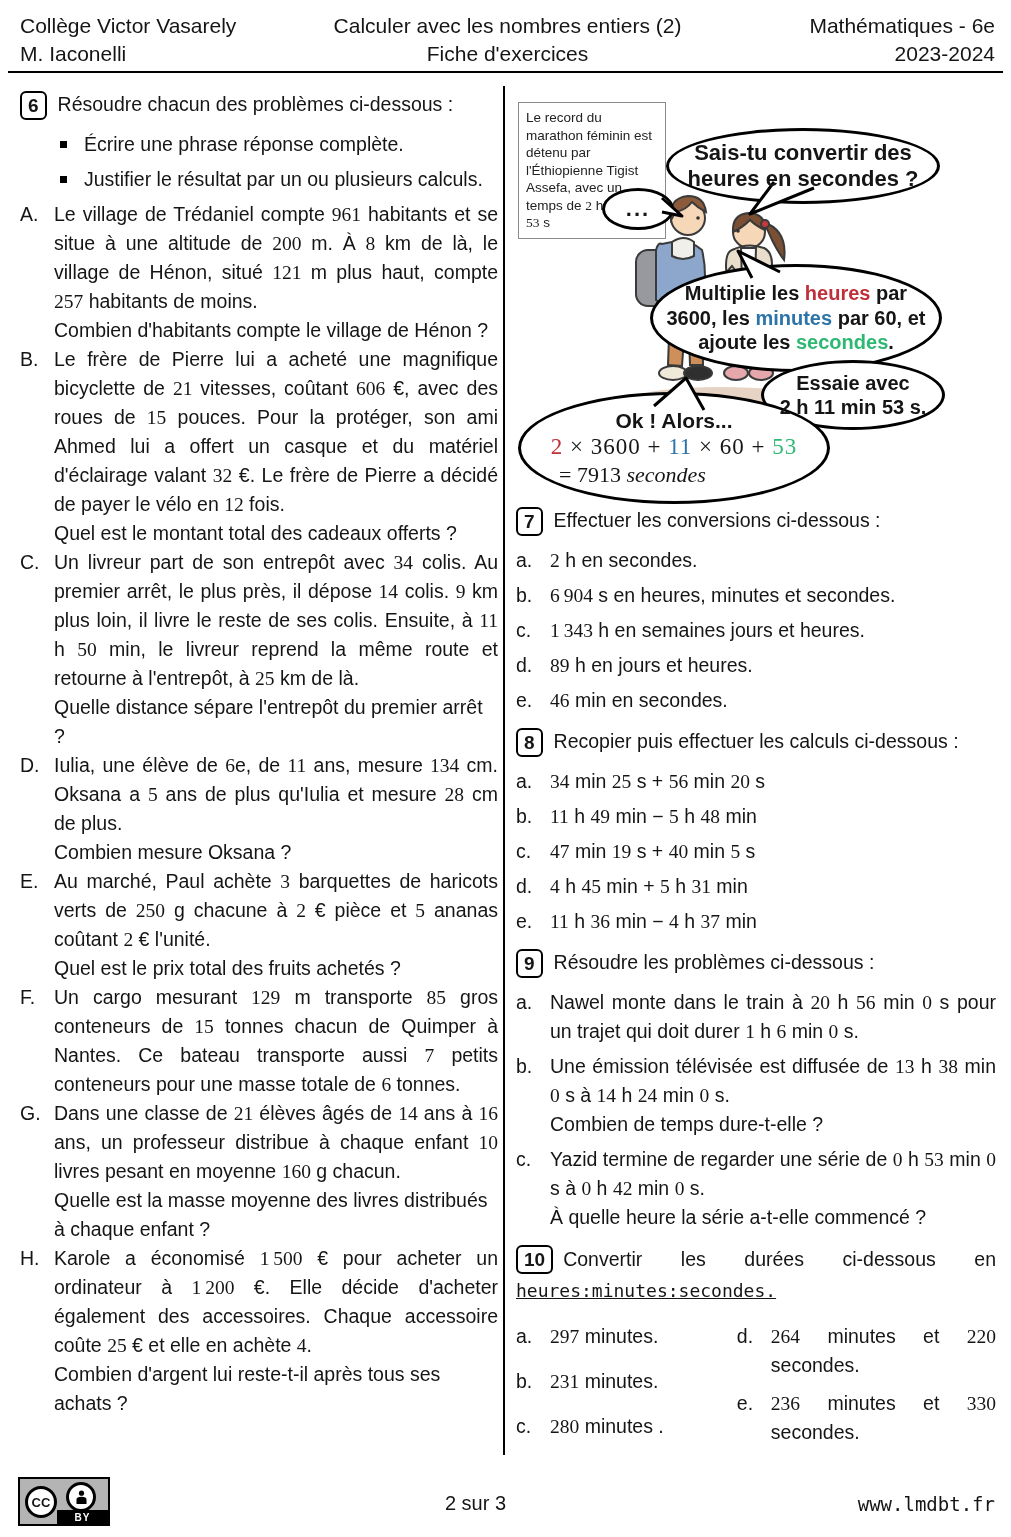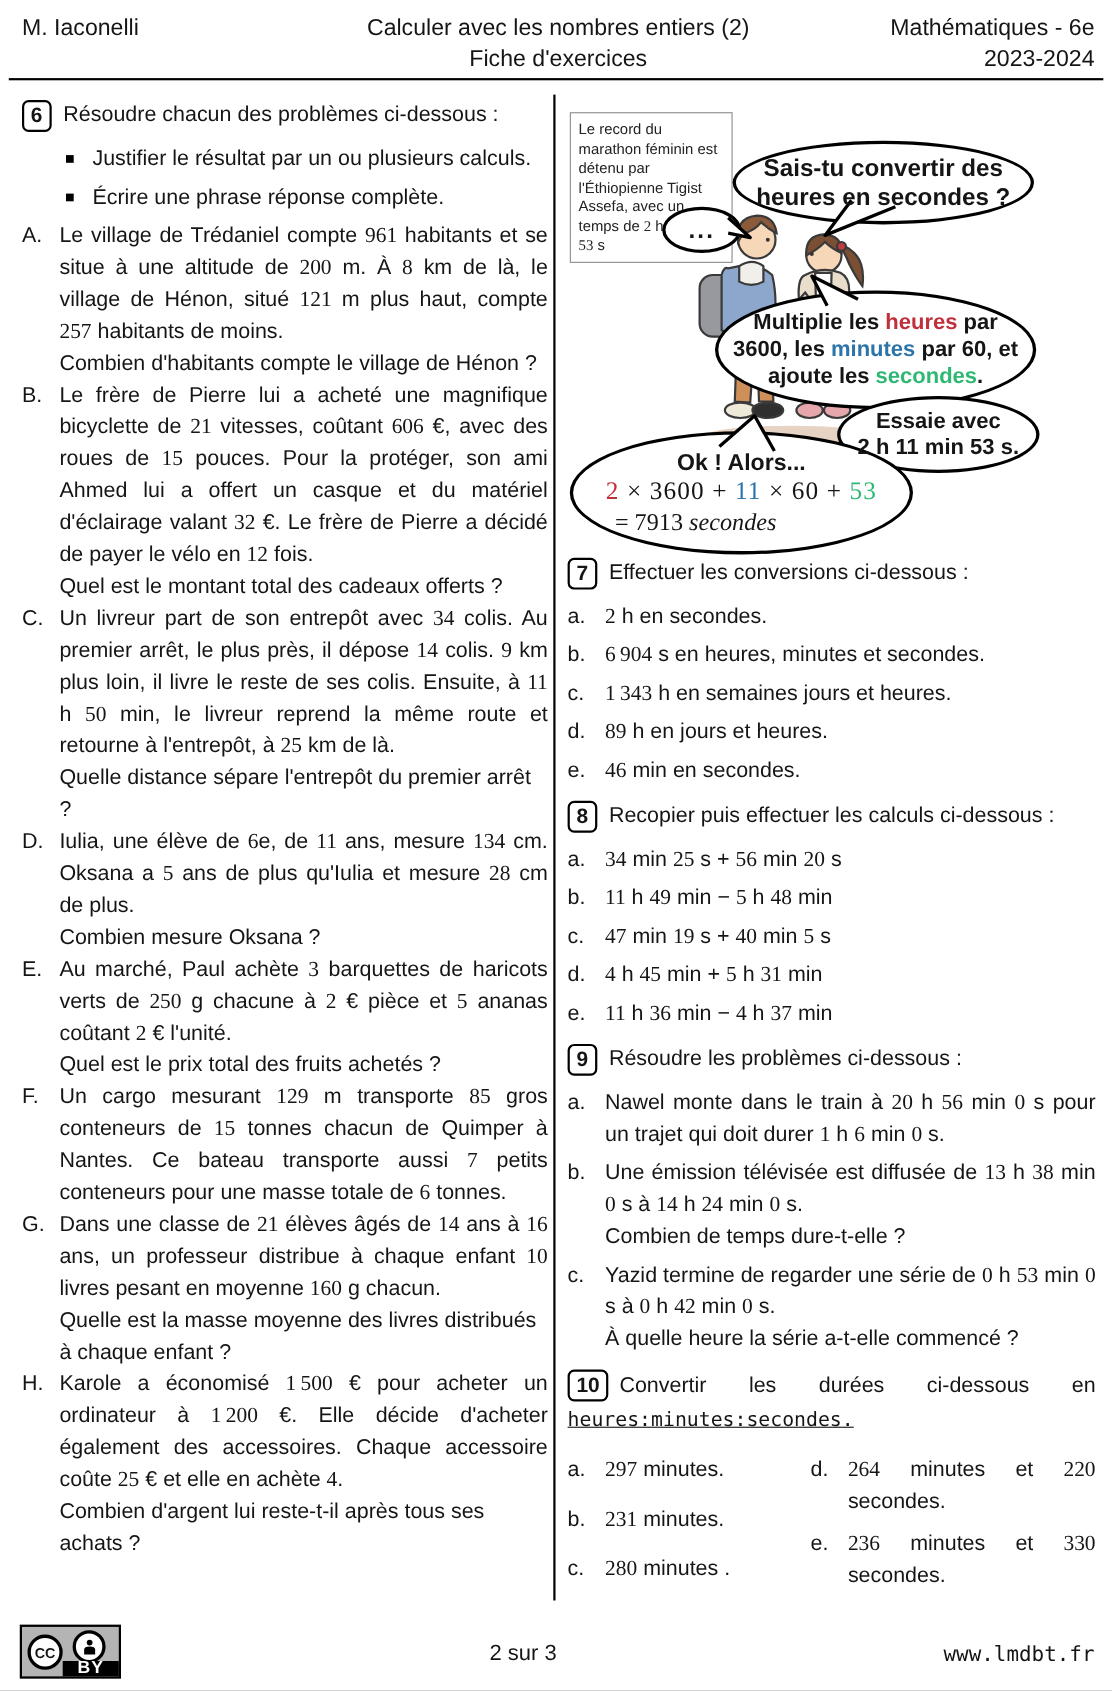--- a/index.html
+++ b/index.html
@@ -73,31 +73,32 @@
 
   
   .cc-badge{position:absolute;left:18px;top:1477px;width:92px;height:49px;background:#b4b4b4;
             border:2px solid #000;box-sizing:border-box;}
   .cc-circle{position:absolute;left:5px;top:7px;width:26px;height:26px;border:3px solid #000;
              border-radius:50%;background:#fff;font-weight:bold;font-size:13px;
              display:flex;align-items:center;justify-content:center;}
   .by-circle{position:absolute;left:46px;top:3px;width:24px;height:24px;border:3px solid #000;
              border-radius:50%;background:#fff;display:flex;align-items:center;justify-content:center;}
   .by-strip{position:absolute;left:37px;right:0;bottom:0;height:14px;background:#000;color:#fff;
-            font-size:16px;font-weight:bold;display:flex;align-items:center;justify-content:center;letter-spacing:1px;}
+            font-size:10px;font-weight:bold;display:flex;align-items:center;justify-content:center;letter-spacing:1px;}
   .page-num{position:absolute;left:0;right:60px;top:1492px;text-align:center;font-size:20px;}
   .site{position:absolute;right:16px;top:1493px;font-family:"DejaVu Sans Mono","Liberation Mono",monospace;font-size:19px;}
 </style>
 </head>
 <body>
 
 <div class="page">
 
   <div class="hdr">
     <div class="hl">
+      <div>Collège Victor Vasarely</div>
       <div>M. Iaconelli</div>
     </div>
     <div class="hc">
       <div>Calculer avec les nombres entiers (2)</div>
       <div>Fiche d'exercices</div>
     </div>
     <div class="hr">
       <div>Mathématiques - 6e</div>
       <div>2023-2024</div>
     </div>
@@ -105,22 +106,22 @@
   <div class="rule"></div>
   <div class="divider"></div>
 
   <section class="col-left">
     <div class="ex">
       <div class="ex-head">
         <span class="ex-num">6</span>
         <span class="ex-title">Résoudre chacun des problèmes ci-dessous :</span>
       </div>
       <ul class="bullets">
+        <li>Écrire une phrase réponse complète.</li>
         <li>Justifier le résultat par un ou plusieurs calculs.</li>
-        <li>Écrire une phrase réponse complète.</li>
       </ul>
 
       <div class="prob">
         <span class="lbl">A.</span>
         <span class="txt">
             <span class="t" style="display:block">Le village de Trédaniel compte <span class="num">961</span> habitants et se situe à une altitude de <span class="num">200</span> m. À <span class="num">8</span> km de là, le village de Hénon, situé <span class="num">121</span> m plus haut, compte <span class="num">257</span> habitants de moins.</span>
             <span style="display:block">Combien d'habitants compte le village de Hénon ?</span>
           </span>
       </div>
       <div class="prob">

